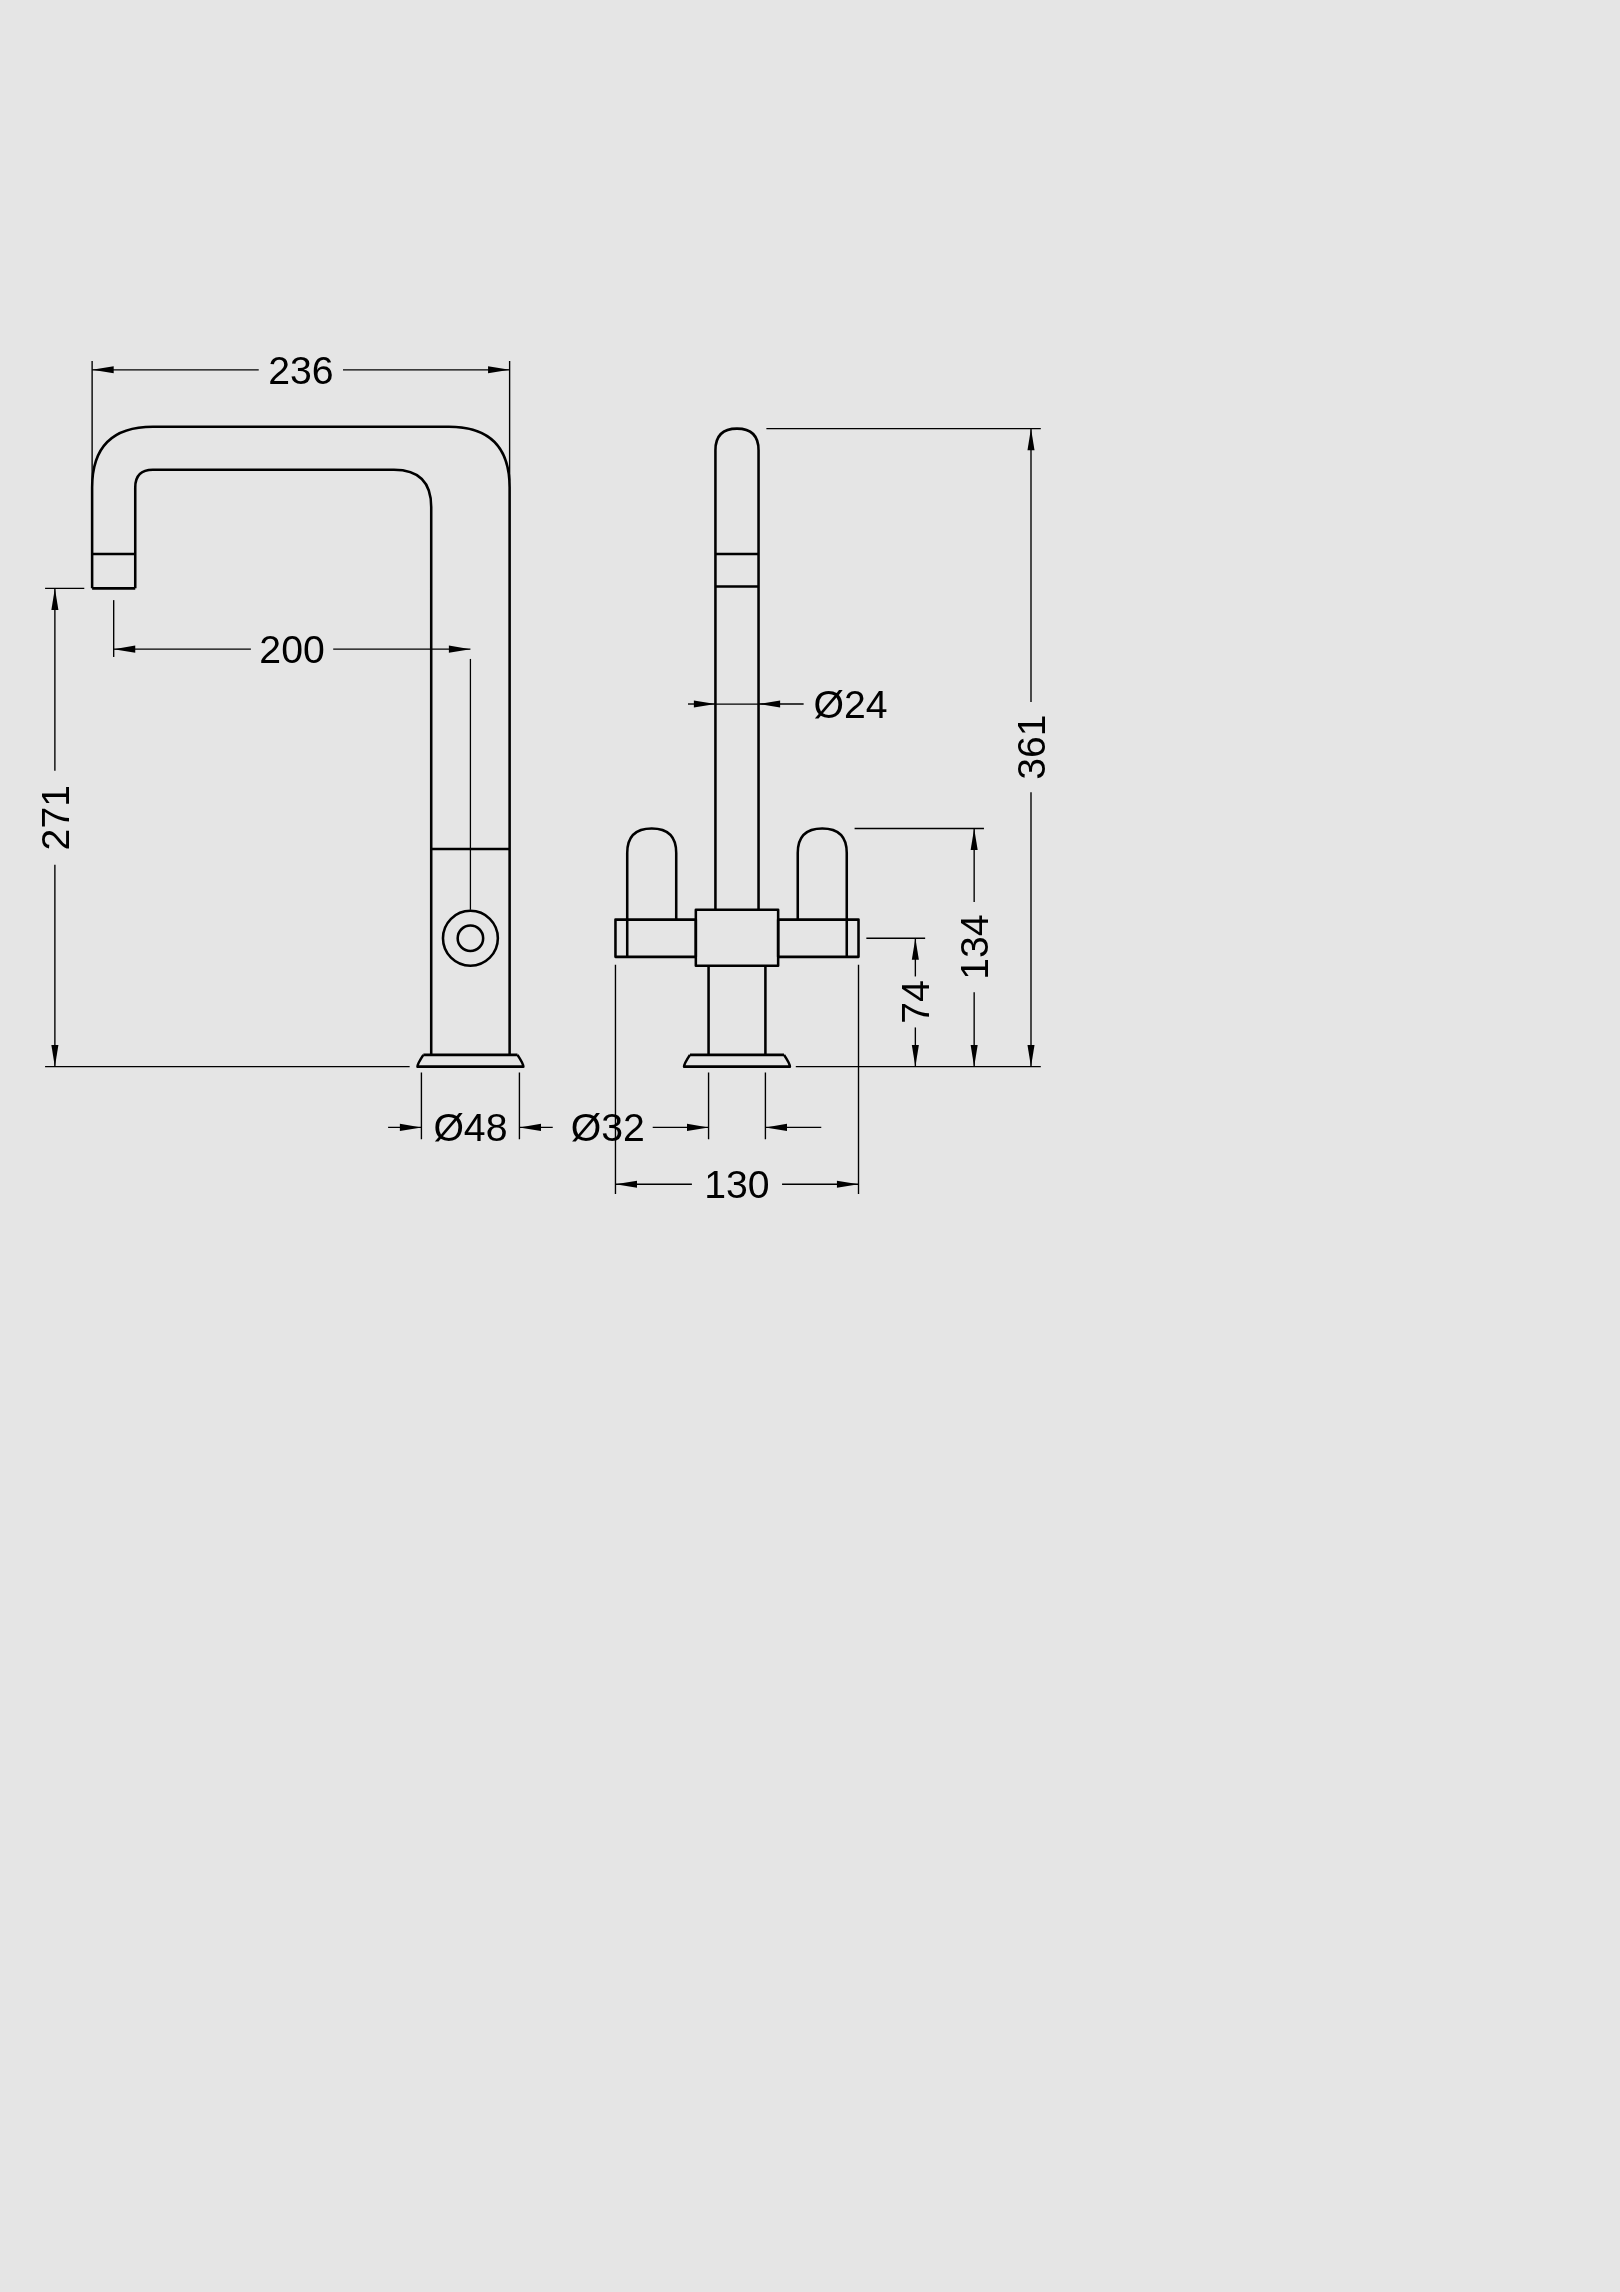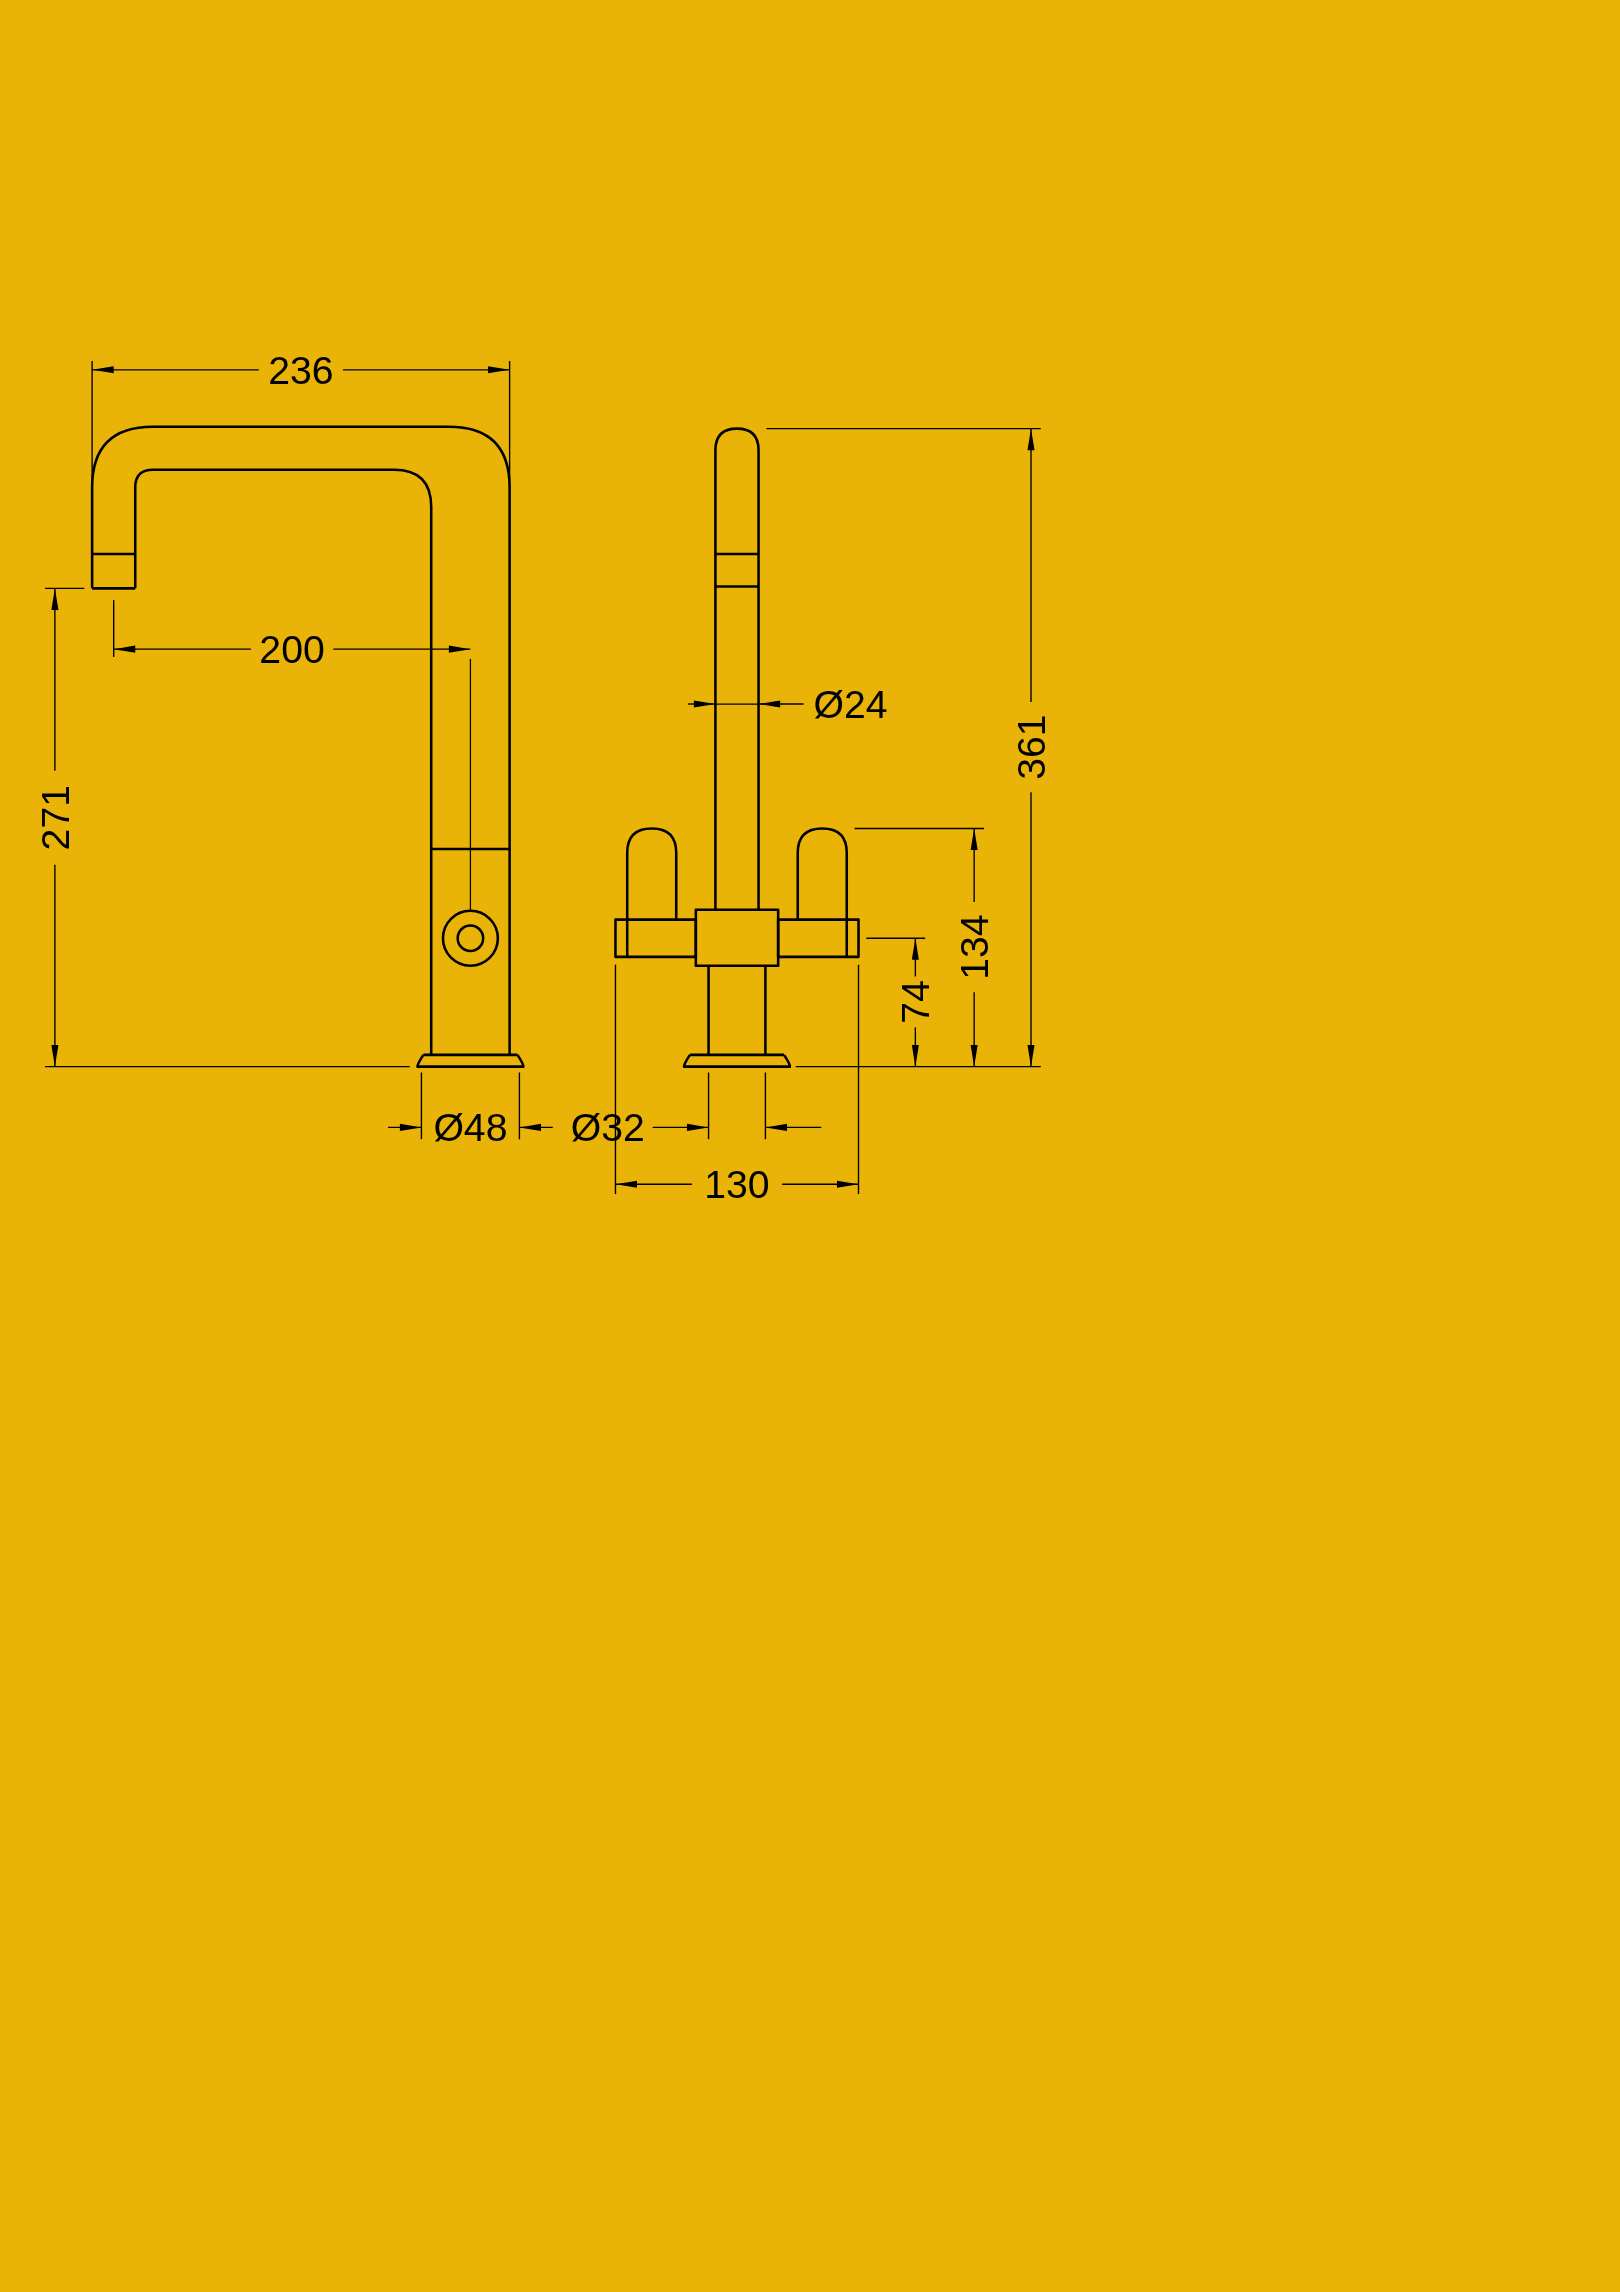--- a/index.html
+++ b/index.html
@@ -1,19 +1,19 @@
 <!DOCTYPE html>
 <html><head>
 <meta charset="utf-8">
 <style>
   html,body{margin:0;padding:0;background:#ffffff;}
   .page{
     position:relative;
     width:1620px;height:2293px;
-    background:#eab308;
+    background:#e5e5e5;
     font-family:"Liberation Sans", sans-serif;
     overflow:hidden;
   }
   svg{position:absolute;left:0;top:0;}
   .part{fill:none;stroke:#000;stroke-width:2.6;stroke-linejoin:round;stroke-linecap:butt;}
   .thin{fill:none;stroke:#000;stroke-width:1.3;}
   .dim{fill:none;stroke:#000;stroke-width:1.4;}
   .dimtext{fill:#000;font-size:40px;font-family:"Liberation Sans",sans-serif;}
 </style>
 </head>

